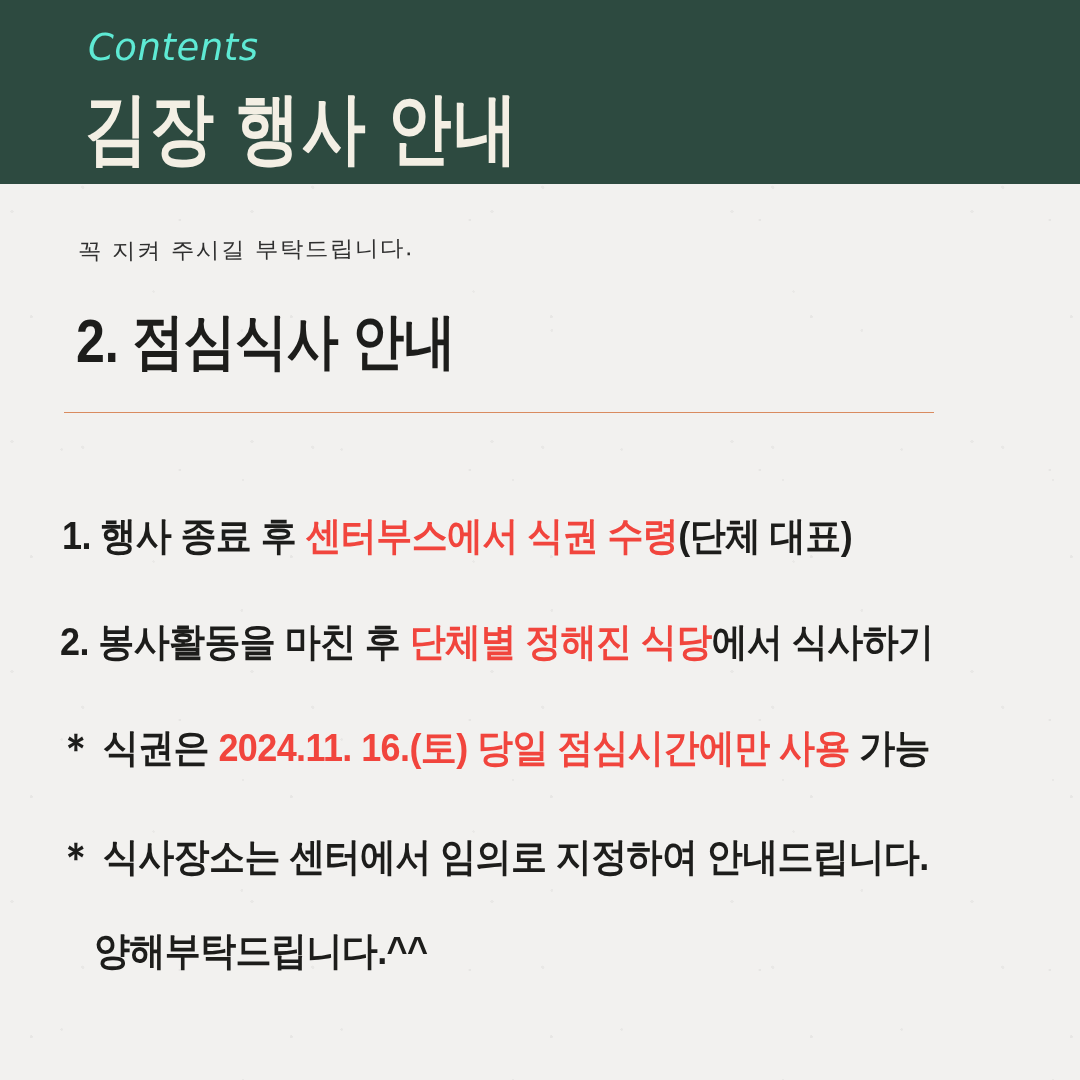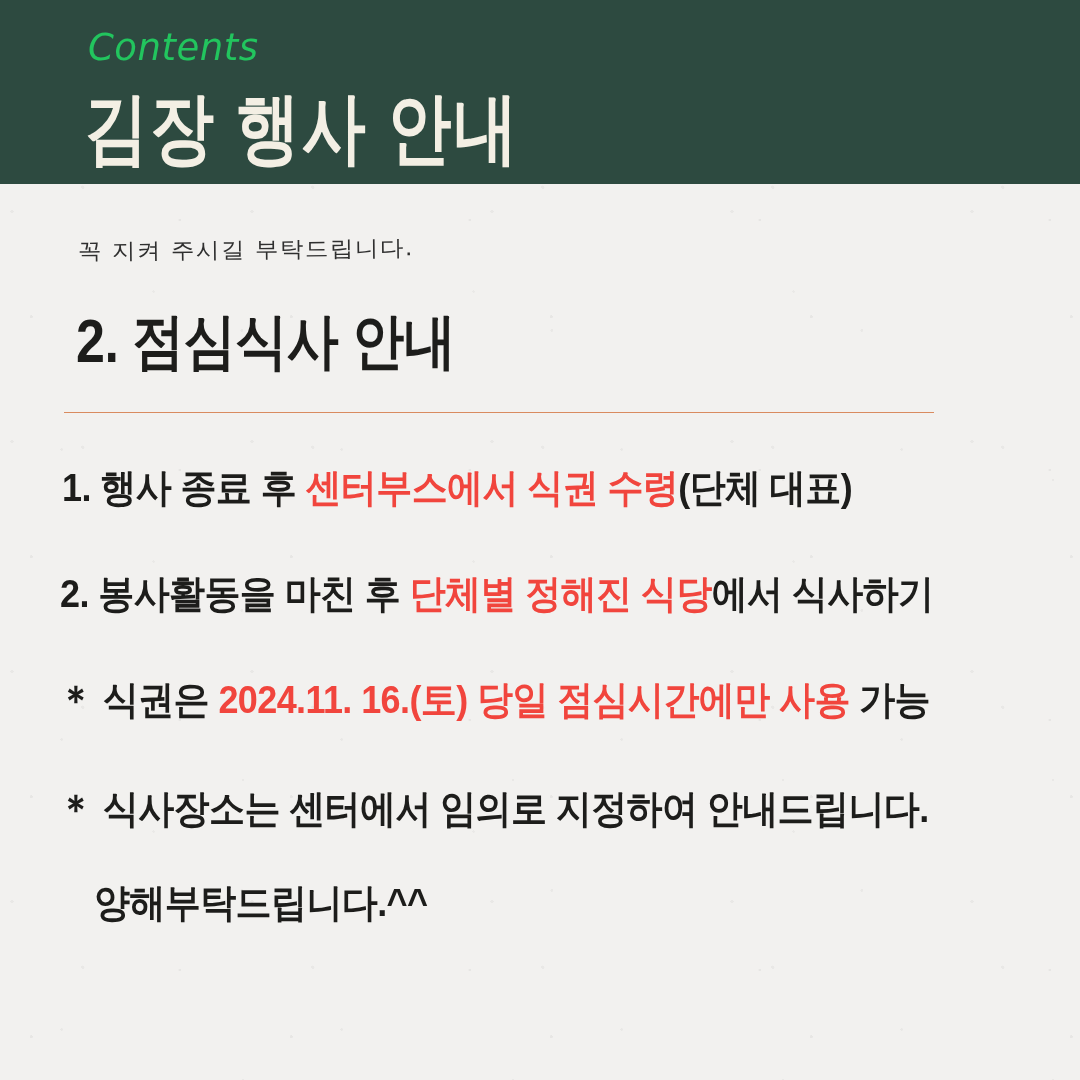--- a/index.html
+++ b/index.html
@@ -45,21 +45,21 @@
   }
   .header-eyebrow {
     position: absolute;
     left: 88px;
     top: 26px;
     font-family: "DejaVu Sans", sans-serif;
     font-style: italic;
     font-weight: 400;
     font-size: 37px;
     letter-spacing: 0.5px;
-    color: #22c55e;
+    color: #5eead4;
   }
   .header-title {
     position: absolute;
     left: 84px;
     top: 76px;
     font-family: "Liberation Sans", sans-serif;
     font-weight: 700;
     font-size: 64px;
     letter-spacing: 2px;
     color: #f3efe4;
@@ -99,21 +99,21 @@
     left: 64px;
     top: 412px;
     width: 870px;
     height: 0;
     border-top: 1.6px solid #d98b5f;
   }
 
   .lines {
     position: absolute;
     left: 58px;
-    top: 468px;
+    top: 516px;
     width: 980px;
   }
   .line {
     font-family: "Liberation Sans", sans-serif;
     font-weight: 700;
     font-size: 36px;
     color: #1d1d1b;
     letter-spacing: -0.6px;
     white-space: nowrap;
     line-height: 1.05;

